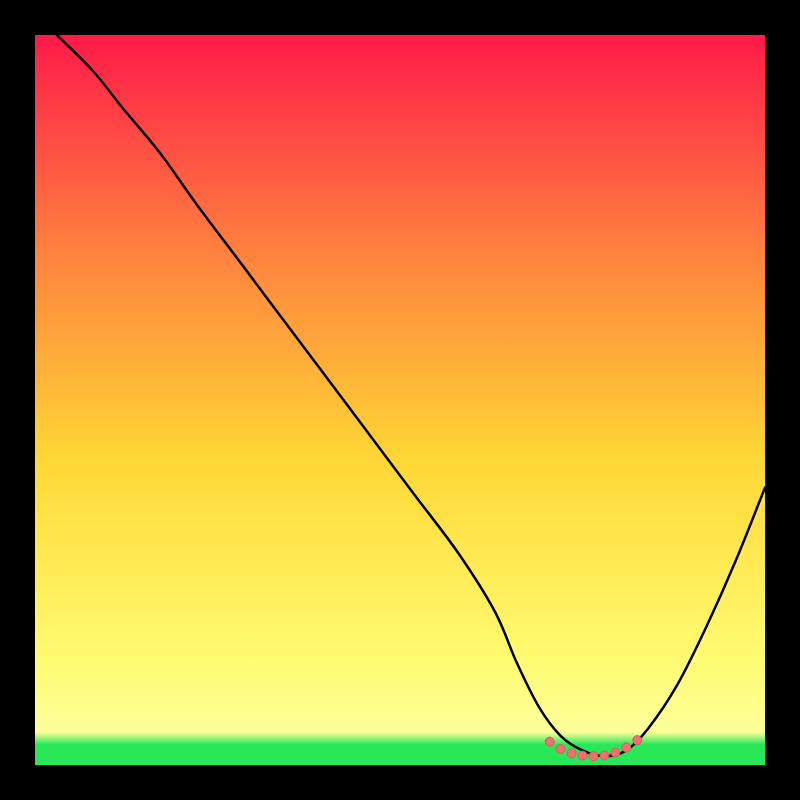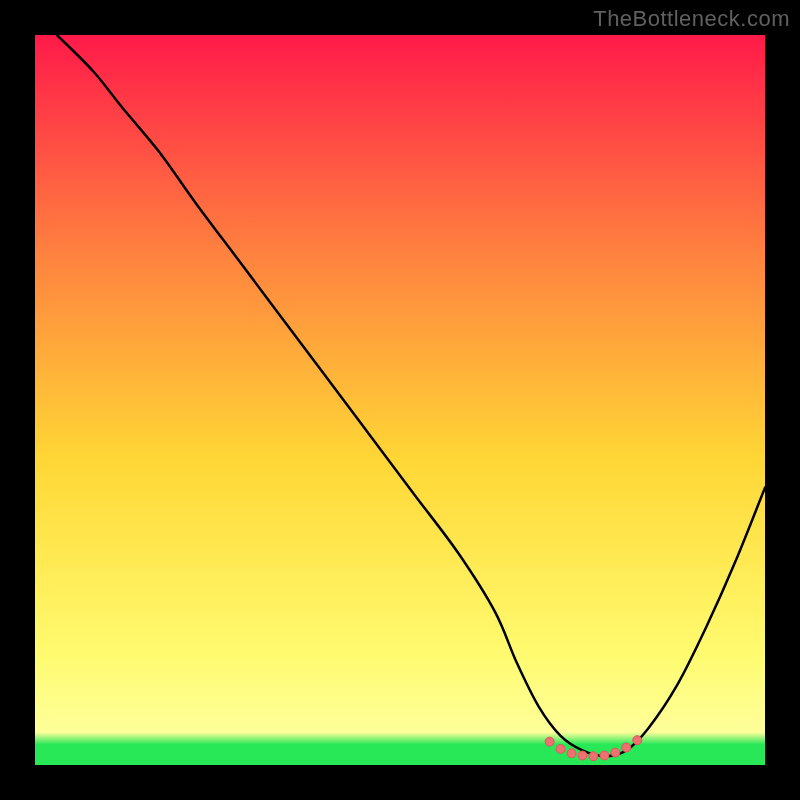--- a/index.html
+++ b/index.html
@@ -5,21 +5,20 @@
   * { margin: 0; padding: 0; box-sizing: border-box; }
   html, body { width: 800px; height: 800px; background: #000; font-family: Arial, sans-serif; }
   .container { position: relative; width: 800px; height: 800px; background: #000; }
   .watermark { position: absolute; top: 6px; right: 10px; color: #606060; font-size: 22px; font-weight: 500; letter-spacing: 0.5px; }
   .plot-area { position: absolute; left: 35px; top: 35px; width: 730px; height: 730px; }
   svg { display: block; }
 </style>
 </head>
 <body>
 <div class="container">
-  <div class="watermark">TheBottleneck.com</div>
   <div class="plot-area">
     <svg id="chart-svg" width="730" height="730" viewBox="0 0 730 730">
         <defs>
           <linearGradient id="bg-grad" x1="0" y1="0" x2="0" y2="1">
             <stop offset="0%" stop-color="#ff1a49"></stop>
             <stop offset="30%" stop-color="#ff823f"></stop>
             <stop offset="57.99999999999999%" stop-color="#ffd735"></stop>
             <stop offset="85%" stop-color="#fffb70"></stop>
             <stop offset="95.5%" stop-color="#feff9a"></stop>
             <stop offset="97.2%" stop-color="#28e858"></stop>

